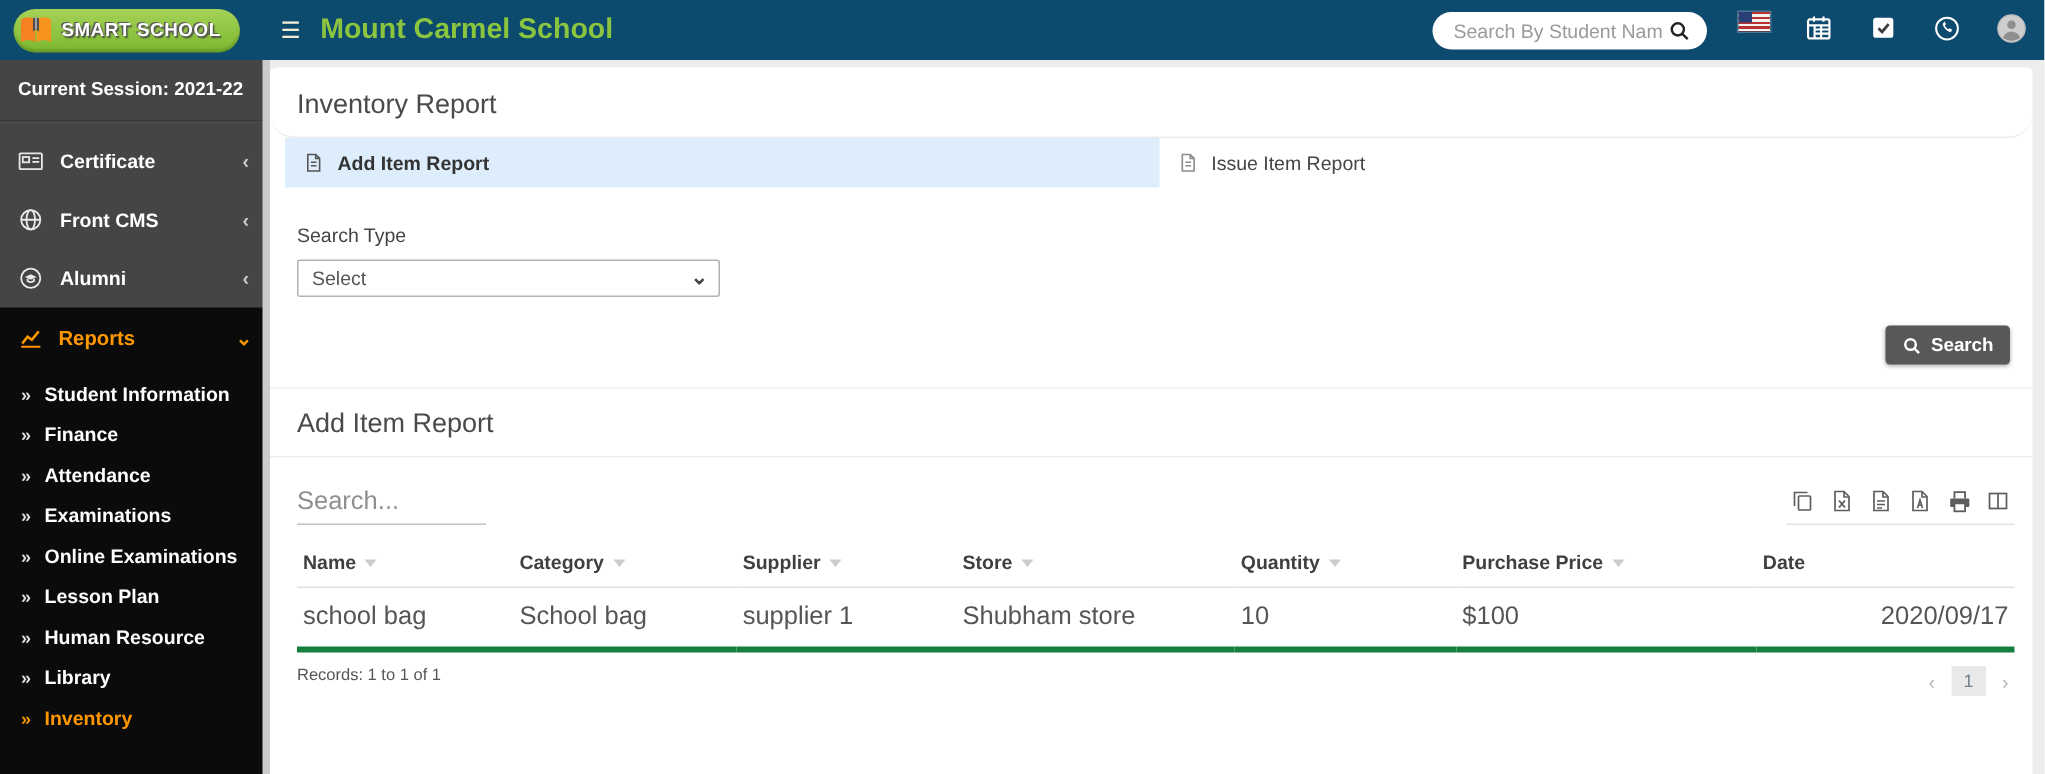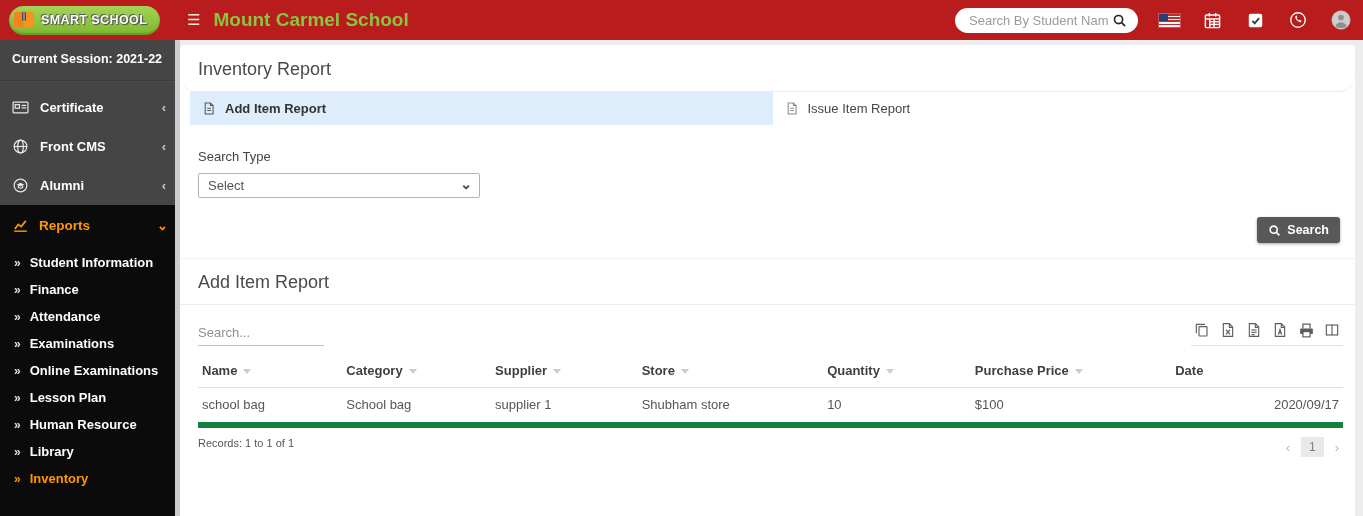--- a/index.html
+++ b/index.html
@@ -1,30 +1,30 @@
 <!DOCTYPE html>
 <html><head>
 <meta charset="utf-8">
 <style>
   * { margin:0; padding:0; box-sizing:border-box; }
   html,body { width:1363px; height:516px; overflow:hidden; }
   body { font-family:"Liberation Sans", sans-serif; background:#ededed; }
   .app { width:1363px; height:516px; display:flex; flex-direction:column; }
 
   
-  .topbar { flex:0 0 40px; background:#b91c1c; display:flex; align-items:center; }
+  .topbar { flex:0 0 40px; background:#0c4a6e; display:flex; align-items:center; }
   .logo-area { width:180px; flex:0 0 180px; display:flex; align-items:center; padding-left:9px; }
   .logo-pill { height:29px; background:linear-gradient(#a5d257,#7cb82f); border-radius:15px;
                display:flex; align-items:center; padding:0 13px 0 3px; gap:5px;
                box-shadow:inset 0 -2px 2px rgba(0,0,0,.18); }
   .logo-text { color:#fff; font-weight:bold; font-size:12.5px; letter-spacing:.4px; white-space:nowrap;
                text-shadow:-1px -1px 0 #5a5a5a, 1px 1px 1px #4a4a4a; }
   .menu-toggle { background:none; border:none; color:#f3ecd4; font-size:15px; margin:0 13px 0 7px; cursor:pointer; }
   .school-title { color:#8bc53f; font-size:19px; font-weight:bold; white-space:nowrap; }
-  .topbar-right { margin-left:auto; display:flex; align-items:center; gap:21px; padding-right:11px; }
+  .topbar-right { margin-left:auto; display:flex; gap:21px; padding-right:11px; }
   .search-pill { background:#fff; border-radius:14px; height:25px; width:183px;
                  display:flex; align-items:center; padding:0 11px 0 14px; }
   .search-pill input { border:none; outline:none; flex:1; min-width:0; font-size:13px; color:#555; background:transparent; }
   .search-pill input::placeholder { color:#9a9a9a; }
   .pill-search-icon { color:#222; flex:0 0 auto; display:flex; }
   .flag { width:21px; height:13px; position:relative; flex:0 0 auto; cursor:pointer;
           background:repeating-linear-gradient(#b5322e 0 1.6px,#f3f3f3 1.6px 3.2px); box-shadow:0 0 0 1px rgba(255,255,255,.25);}
   .flag::before { content:""; position:absolute; left:0; top:0; width:9px; height:7px; background:#2b3f77; }
   .icon-btn { background:none; border:none; padding:0; width:22px; height:22px; display:flex;
               align-items:center; justify-content:center; cursor:pointer; color:#fff; }
@@ -75,34 +75,34 @@
 
   .search-row { display:flex; justify-content:flex-end; padding:19px 15px 13px; }
   .search-btn { background:#585858; color:#fff; border:none; border-radius:3px; padding:6px 11px;
         font-size:12.5px; font-weight:bold; display:flex; align-items:center; gap:6px; cursor:pointer;
         box-shadow:0 1px 3px rgba(0,0,0,.35); }
 
   .divider { height:1px; background:#f0f0f0; margin-top:2px; }
   .section-title { font-size:18px; font-weight:400; color:#4a4a4a; padding:13px 18px 11px; border-bottom:1px solid #ececec; }
 
   .toolbar { display:flex; align-items:flex-end; justify-content:space-between; padding:16px 12px 0 18px; }
-  .table-search { border:none; border-bottom:1px solid #c2c2c2; width:126px; font-size:13px;
+  .table-search { border:none; border-bottom:1px solid #c2c2c2; width:126px; font-size:17px;
         padding:3px 0 5px; color:#555; outline:none; background:transparent; }
   .table-search::placeholder { color:#8f8f8f; }
   .export-group { display:flex; gap:8px; padding:0 2px 6px; border-bottom:1px solid #e3e3e3; }
   .export-btn { background:none; border:none; padding:0; width:18px; height:18px; color:#5d5d5d;
         display:flex; align-items:center; justify-content:center; cursor:pointer; }
 
   table.data-table { width:calc(100% - 30px); margin:9px 12px 0 18px; border-collapse:collapse; }
   .data-table th { text-align:left; font-size:13px; color:#3f3f3f; font-weight:bold; padding:8px 4px 9px;
         border-bottom:1px solid #e0e0e0; white-space:nowrap; }
   .data-table th .sort { display:inline-block; margin-left:6px; width:0; height:0;
         border-left:4px solid transparent; border-right:4px solid transparent; border-top:5px solid #ccc;
         vertical-align:middle; }
-  .data-table td { font-size:13px; color:#555; padding:9px 4px 10px; border-bottom:6px solid #15803d; }
+  .data-table td { font-size:17px; color:#555; padding:9px 4px 10px; border-bottom:4px solid #15803d; }
   .col-name{width:12.6%;} .col-category{width:13%;} .col-supplier{width:12.8%;} .col-store{width:16.2%;}
   .col-quantity{width:12.9%;} .col-price{width:17.5%;}
   .col-date { text-align:right; }
 
   .table-footer { display:flex; justify-content:space-between; align-items:flex-start; padding:9px 14px 9px 18px; }
   .records { font-size:11px; color:#555; }
   .pagination { display:flex; align-items:center; gap:9px; }
   .page-arrow { background:none; border:none; color:#b5b5b5; font-size:13px; cursor:pointer; padding:0 2px; }
   .page-current { background:#e9e9e9; color:#72828f; font-size:12px; padding:3px 8px; cursor:pointer;
         border:none; }

